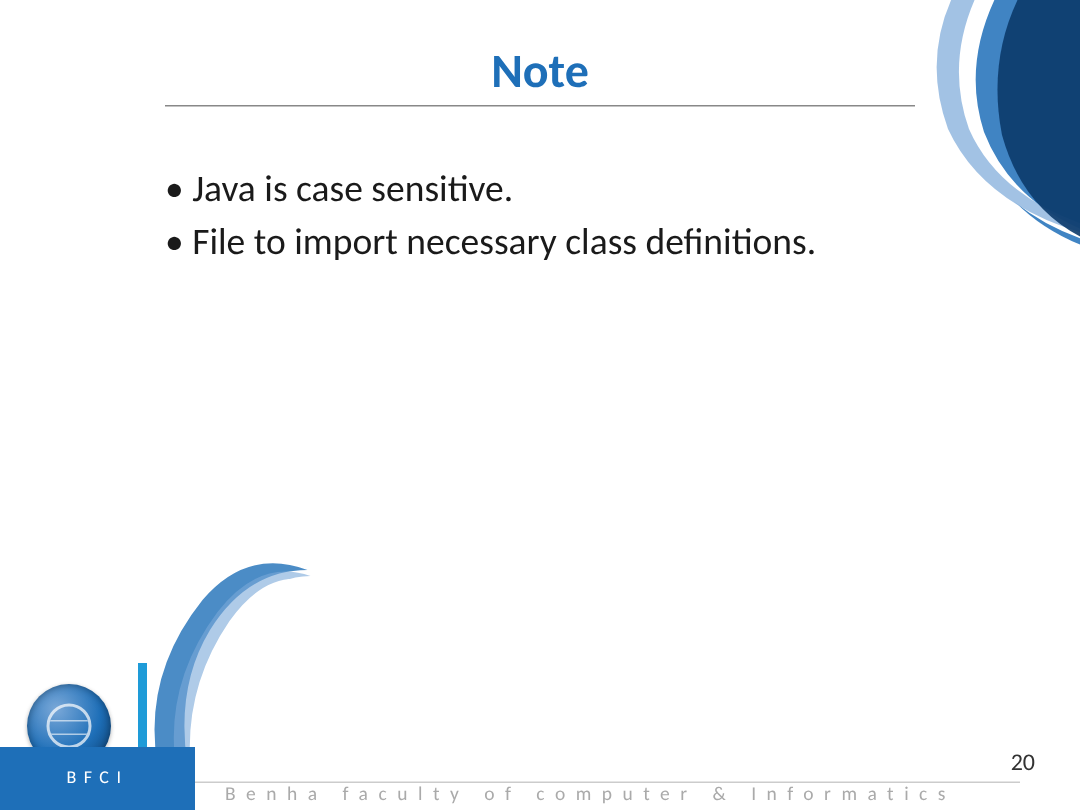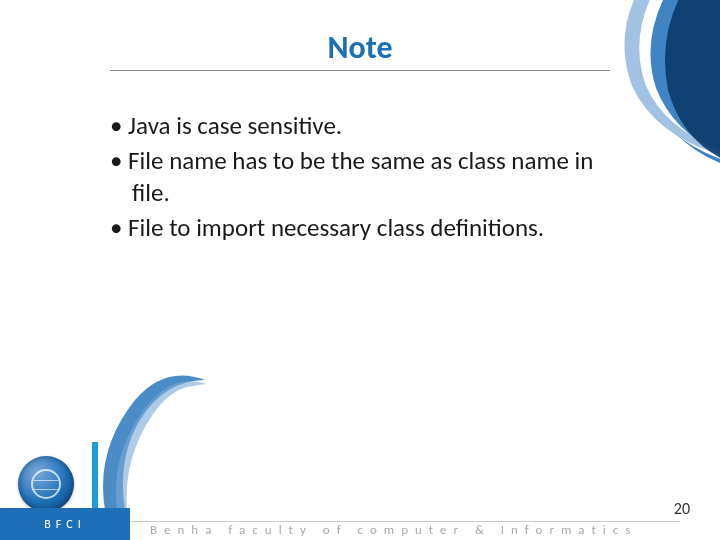--- a/index.html
+++ b/index.html
@@ -80,21 +80,21 @@
     left: 0;
     bottom: 0;
     width: 100%;
     height: 28px;
   }
   .footer-left {
     position: absolute;
     left: 0;
     bottom: 0;
     width: 130px;
-    height: 32px;
+    height: 42px;
     background: #1e6fb8;
     display: flex;
     align-items: center;
     justify-content: center;
   }
   .footer-left-text {
     color: #fff;
     font-size: 12px;
     letter-spacing: 5px;
     font-weight: 300;
@@ -168,21 +168,20 @@
     <path d="M 90 0 Q 38 60 62 126 Q 88 182 170 200 L 170 195 Q 98 176 76 126 Q 54 64 104 0 Z" fill="#7aa8d8" opacity="0.7"></path>
     <path d="M 135 0 Q 84 58 98 130 Q 114 188 170 206 L 170 0 Z" fill="#0b3a6a" opacity="0.9"></path>
   </svg>
 
   <div class="title">Note</div>
   <div class="title-underline"></div>
 
   <div class="content">
     <ul>
       <li>Java is case sensitive.</li>
-      <li>File name has to be the same as class name in file.</li>
       <li>File to import necessary class definitions.</li>
     </ul>
   </div>
 
   <svg class="swoosh-bl" viewBox="0 0 120 140">
     <path d="M 10 140 Q 0 80 40 30 Q 70 -5 110 10 Q 70 10 45 50 Q 22 88 30 140 Z" fill="#1e6fb8" opacity="0.8"></path>
     <path d="M 22 140 Q 15 85 50 38 Q 78 2 112 14 Q 80 14 57 55 Q 36 92 40 140 Z" fill="#7aa8d8" opacity="0.6"></path>
     <path d="M 32 140 Q 28 88 58 44 Q 84 8 114 18 Q 88 18 67 58 Q 48 94 50 140 Z" fill="#ffffff"></path>
   </svg>
 

